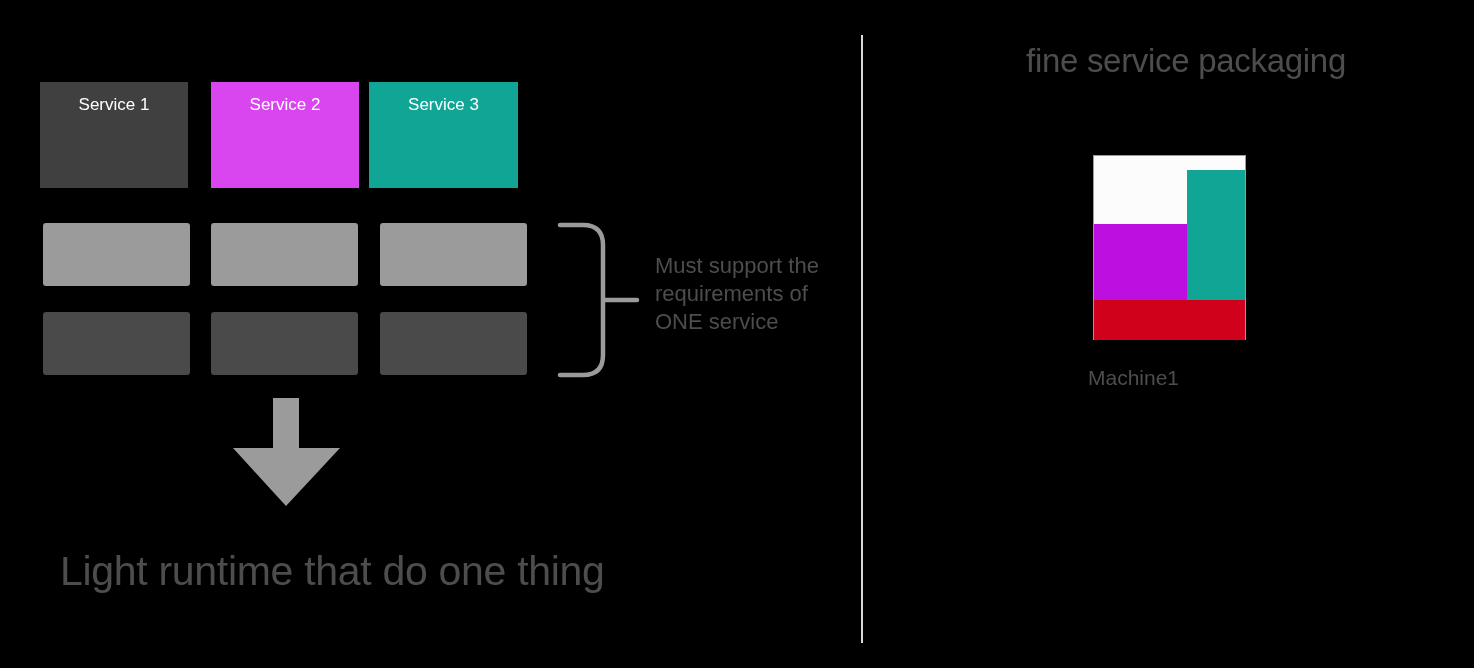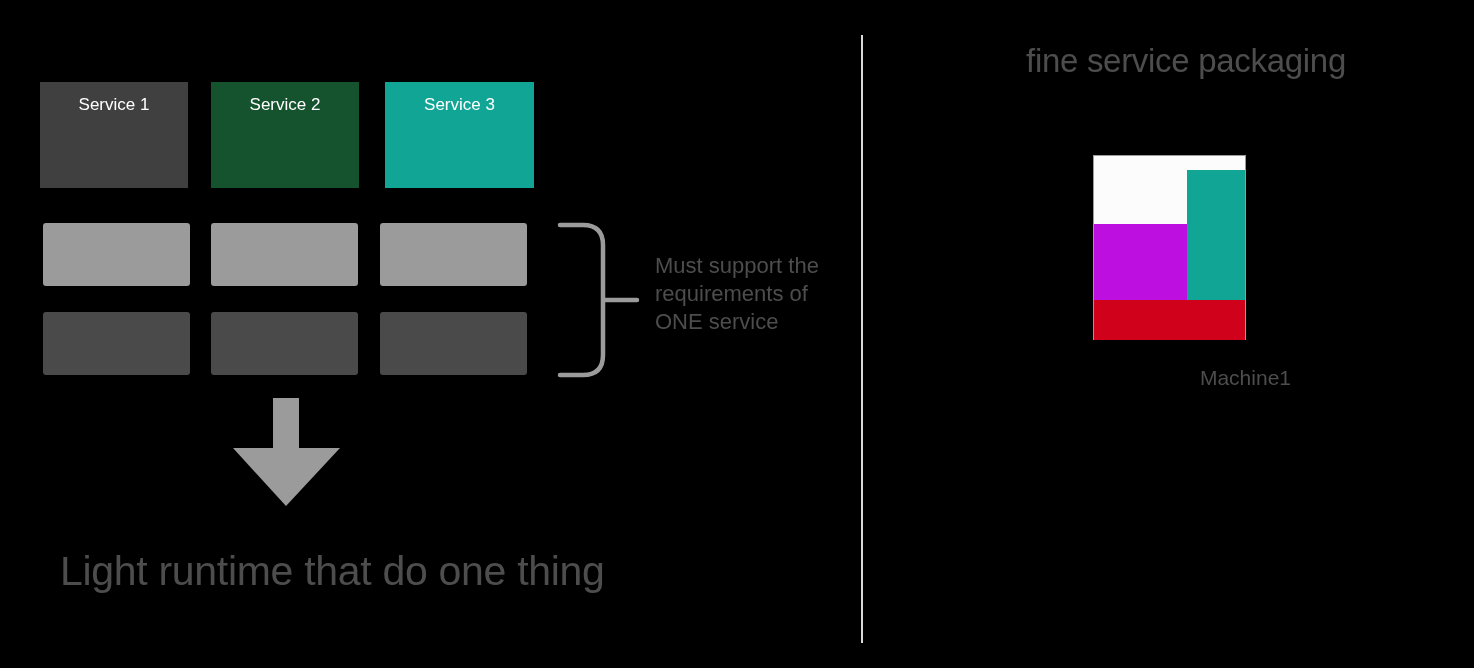--- a/index.html
+++ b/index.html
@@ -13,21 +13,21 @@
   
   .service-box {
     width: 148px; height: 106px;
     text-align: center;
     padding-top: 13px;
     color: #ffffff;
     font-size: 17px;
   }
   .service-1 { left: 40px;  top: 82px; }
   .service-2 { left: 211px; top: 82px; }
-  .service-3 { left: 385px; top: 82px; width: 149px; }
+  .service-3 { left: 369px; top: 82px; width: 149px; }
 
   .runtime-box {
     width: 147px; height: 63px;
     border-radius: 3px;
   }
   .rt-r1c1 { left: 43px;  top: 223px; }
   .rt-r1c2 { left: 211px; top: 223px; }
   .rt-r1c3 { left: 380px; top: 223px; }
   .rt-r2c1 { left: 43px;  top: 312px; }
   .rt-r2c2 { left: 211px; top: 312px; }
@@ -70,36 +70,36 @@
   .machine-frame {
     left: 1093px; top: 155px;
     width: 153px; height: 185px;
     border: 1px solid;
   }
   .machine-frame .alloc { position: absolute; }
   .alloc-magenta { left: 0;    top: 68px;  width: 94px;  height: 76px; }
   .alloc-teal    { left: 93px; top: 14px;  width: 58px;  height: 130px; }
   .alloc-red     { left: 0;    top: 144px; width: 151px; height: 40px; }
   .machine-label {
-    left: 1138px; top: 366px;
+    left: 1057px; top: 366px;
     width: 153px;
-    text-align: right;
+    text-align: center;
     font-size: 21px;
   }
 </style>
 </head>
 <body style="background-color: rgb(0, 0, 0);">
 
 <section>
 
   <div class="abs service-box service-1" style="background-color: #404040;">
     <span>Service 1</span>
   </div>
 
-  <div class="abs service-box service-2" style="background-color: #14532d;">
+  <div class="abs service-box service-2" style="background-color: #d946ef;">
     <span>Service 2</span>
   </div>
 
   <div class="abs service-box service-3" style="background-color: rgb(17, 165, 150);">
     <span>Service 3</span>
   </div>
 
   <div class="abs runtime-box rt-r1c1" style="background-color: rgb(155, 155, 155);"></div>
   <div class="abs runtime-box rt-r1c2" style="background-color: rgb(155, 155, 155);"></div>
   <div class="abs runtime-box rt-r1c3" style="background-color: rgb(155, 155, 155);"></div>

